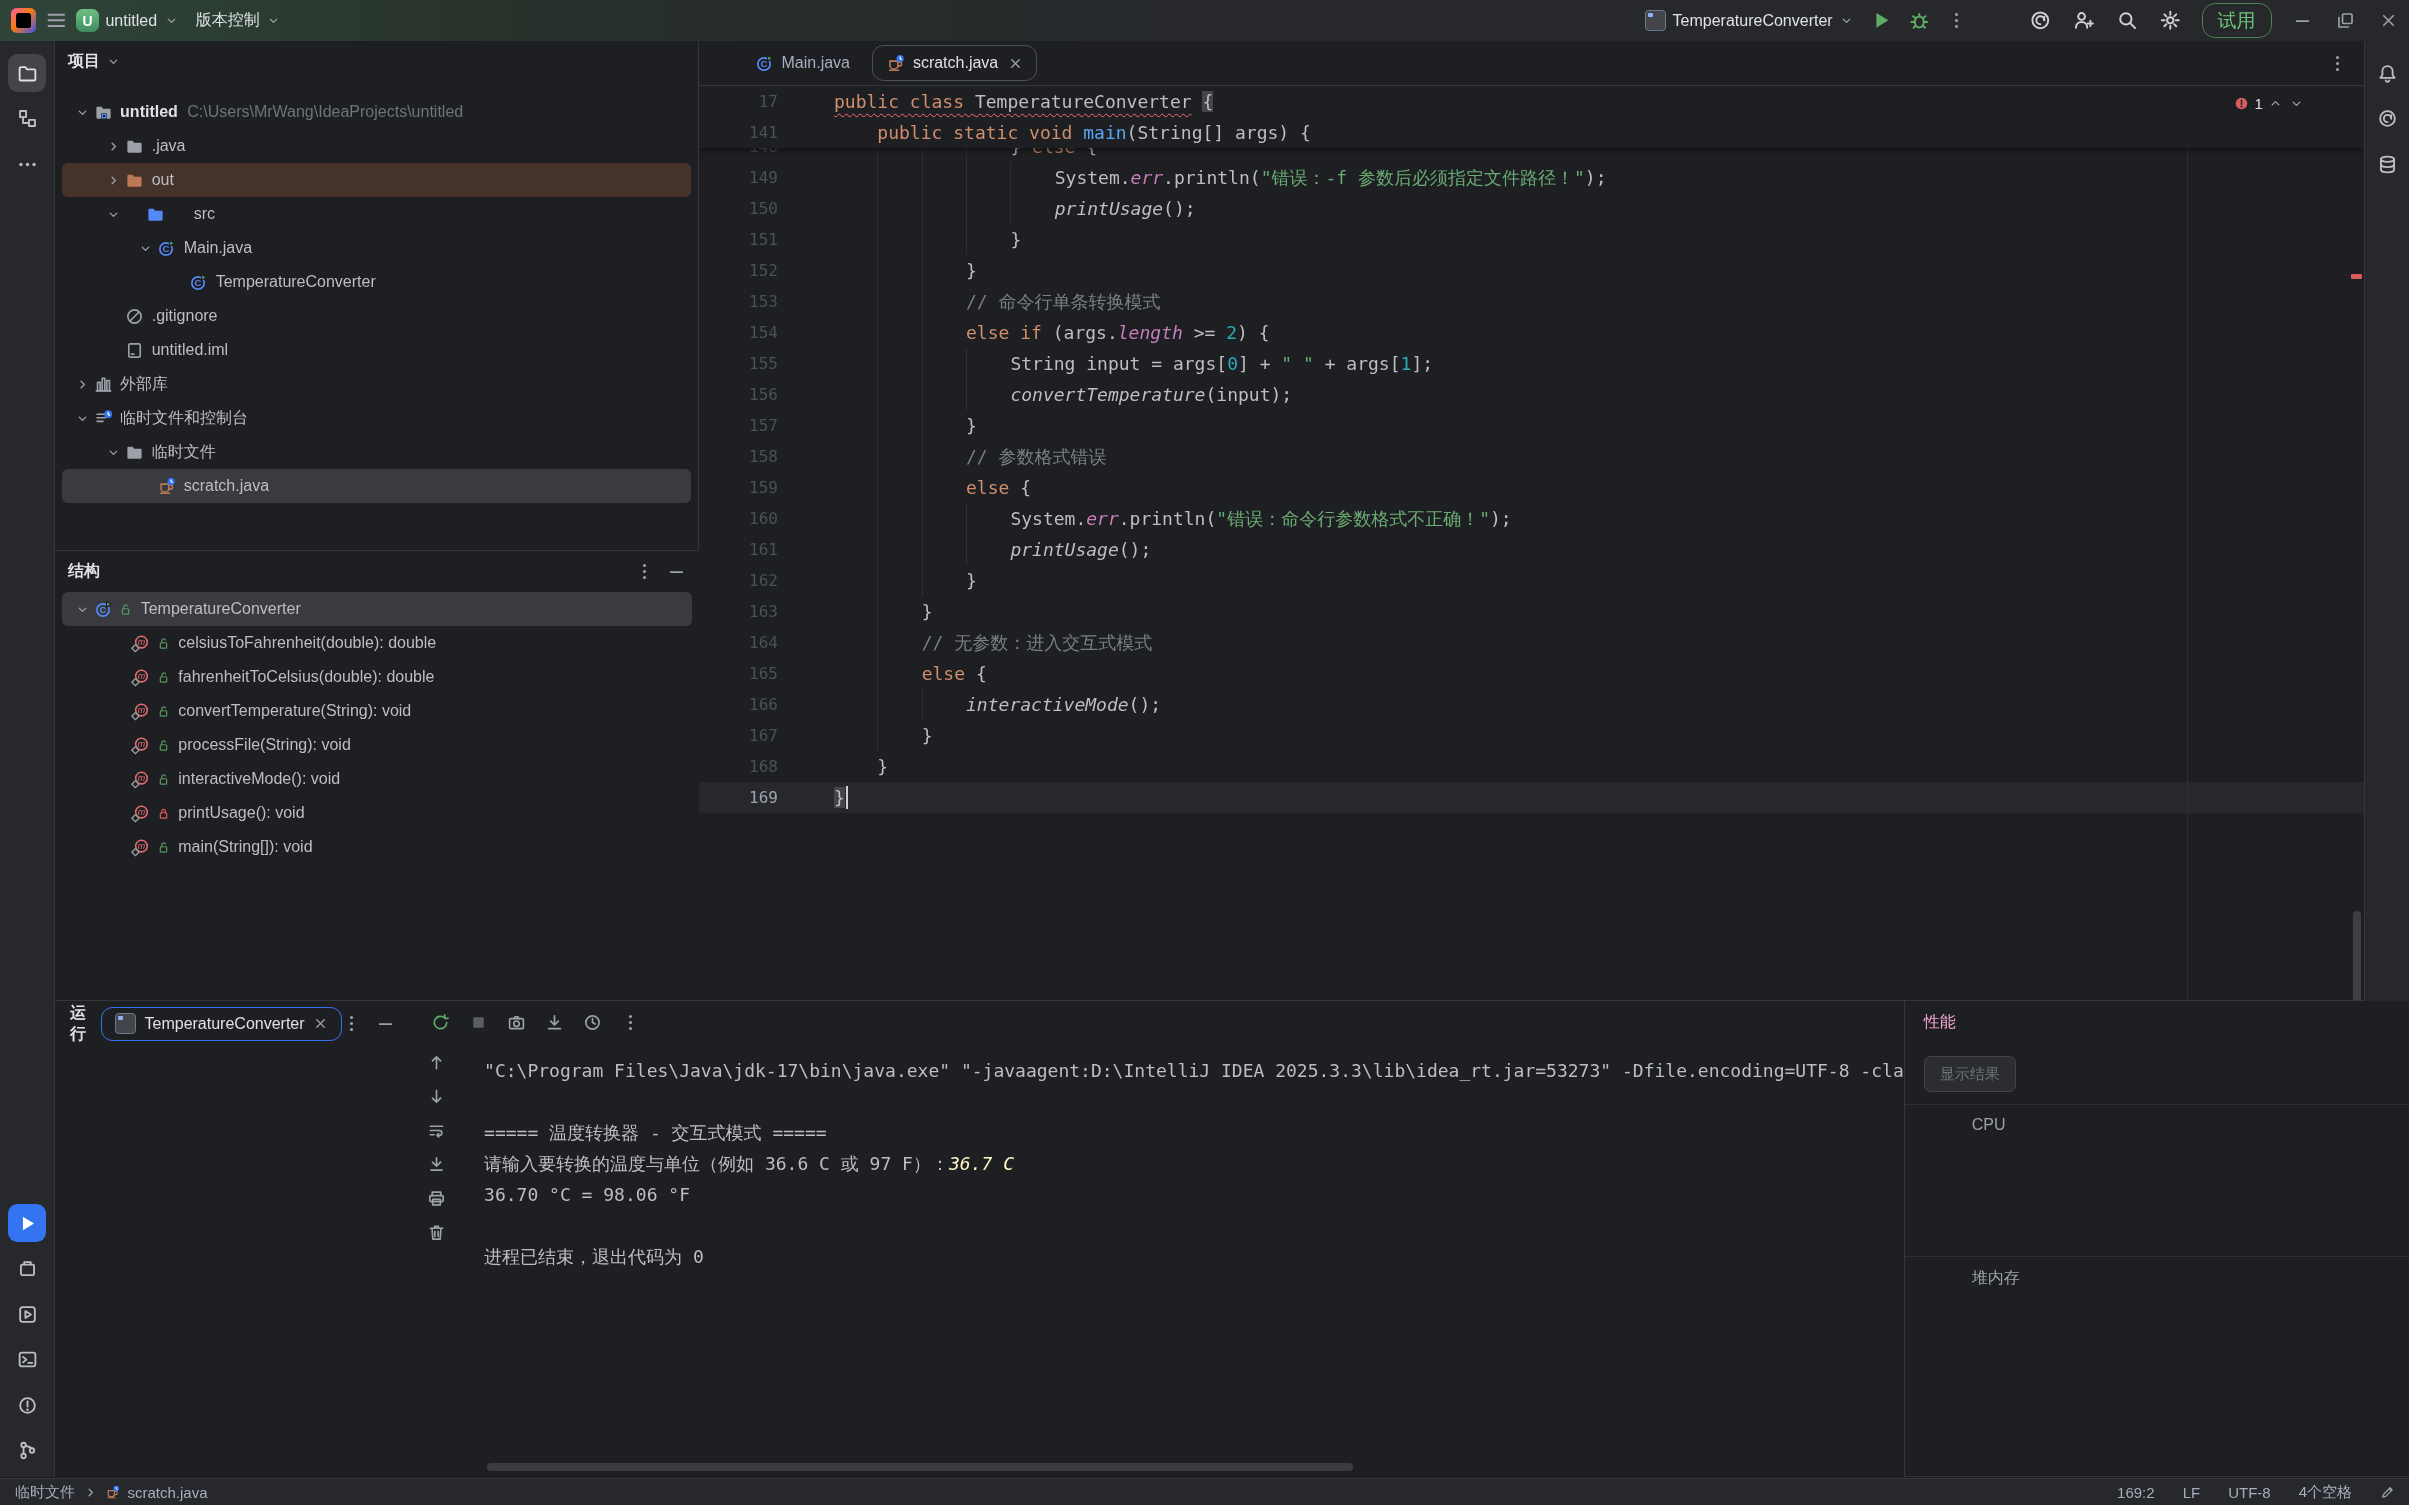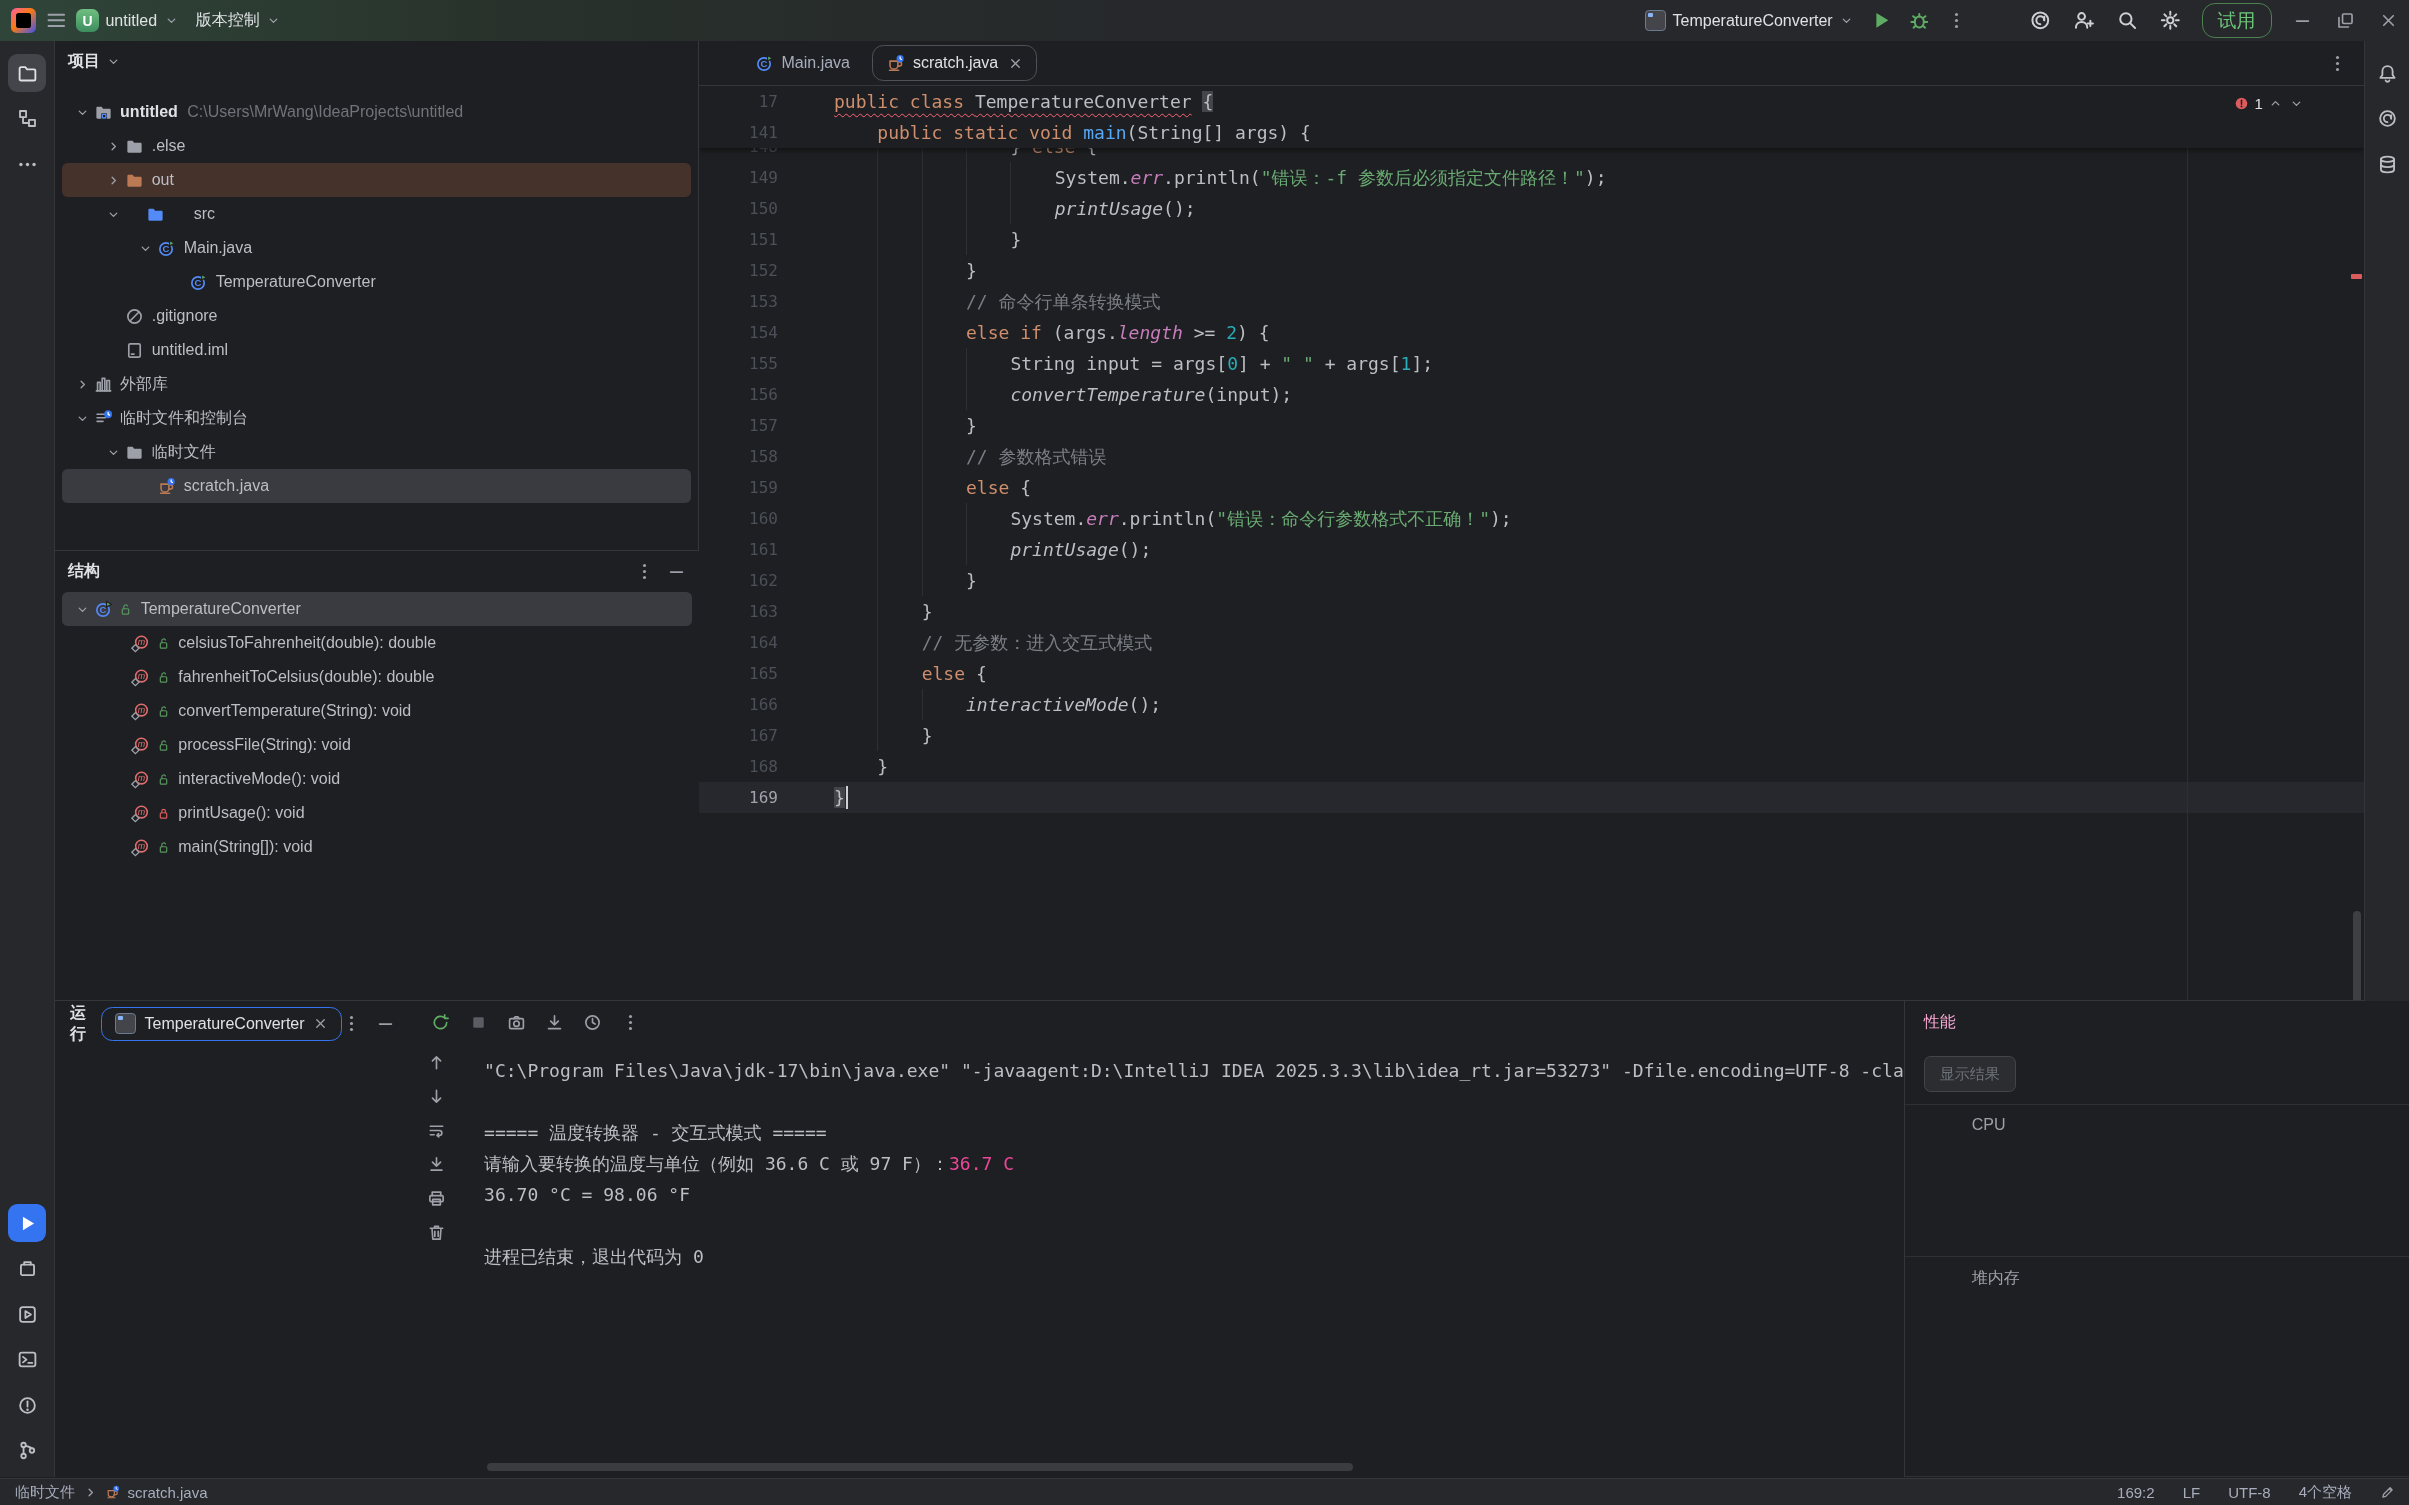--- a/index.html
+++ b/index.html
@@ -87,21 +87,21 @@
   #run-panel{position:absolute;left:55px;top:1000px;width:2309px;height:477px;background:#1E1F22;border-top:0.9px solid #34363A;box-sizing:border-box;display:flex;flex-direction:row;}
   #run-head{height:45px;display:flex;align-items:center;padding:0 15px;}
   #run-title{color:#DFE1E5;font-weight:700;margin-right:15px;}
   #run-tab{display:flex;align-items:center;gap:8.5px;height:32px;padding:0 13px;border:0.9px solid #3574F0;border-radius:11.3px;color:#DFE1E5;}
   #run-body{flex:1;display:flex;min-height:0;}
   #run-left{flex:1;display:flex;flex-direction:column;min-width:0;}
   #run-toolbar{height:43px;display:flex;align-items:center;gap:19px;padding-left:21px;}
   #run-main{flex:1;display:flex;min-height:0;position:relative;}
   #run-rail{width:53px;display:flex;flex-direction:column;align-items:center;gap:15px;padding-top:9.4px;}
   #console{flex:1;padding:11.3px 0 0 21px;font-family:"DejaVu Sans Mono","Liberation Mono",monospace;font-size:18px;line-height:31px;white-space:pre;overflow:hidden;}
-  .cs-plain{color:#BCBEC4}.cs-input{color:#ec4899;}
+  .cs-plain{color:#BCBEC4}.cs-input{color:#fef9c3;font-style:italic}
   #hscroll{position:absolute;left:77px;bottom:5.6px;width:866px;height:8.5px;background:#4A4D51;border-radius:4.7px;opacity:.65;}
   
   #perf{width:768px;border-left:0.9px solid #34363A;display:flex;flex-direction:column;background:#1E1F22;}
   #perf-head{height:43px;display:flex;align-items:center;padding:0 19px;color:#f9a8d4;}
   #perf-btnrow{height:60px;display:flex;align-items:center;padding:0 19px;border-bottom:0.9px solid #2E3034;}
   #show-results{background:#2B2D30;border:0.9px solid #43454A;border-radius:6.6px;color:#6F737A;padding:7.5px 15px;font-size:15px;}
   #timer{margin-left:auto;display:flex;align-items:center;gap:7.5px;color:#9DA0A8;font-size:15px;}
   .perf-sec{position:relative;border-bottom:0.9px solid #2E3034;}
   .perf-sec .seclbl{position:absolute;left:19px;top:11.3px;color:#9DA0A8;margin-left:48px;}
   #sec-cpu{height:151px;}
@@ -343,21 +343,21 @@
               <svg viewBox="0 0 16 16" fill="none" stroke="currentColor" stroke-width="1.4" stroke-linecap="round" stroke-linejoin="round">
                 <polyline points="6.5,4.5 10,8 6.5,11.5"></polyline>
               </svg>
             </span>
           </span>
           <span class="ic ">
             <svg viewBox="0 0 16 16">
               <path d="M2,4.2 c0-.6.4-1,1-1 h3.4 l1.3,1.7 H13 c.6,0 1,.4 1,1 v6.4 c0,.6-.4,1-1,1 H3 c-.6,0-1-.4-1-1 Z" fill="#9DA0A8"></path>
             </svg>
           </span>
-          <span class="lbl">.else</span>
+          <span class="lbl">.java</span>
         </div>
         <div class="trow warm" style="padding-left: 41px;">
           <span class="chev">
             <span class="ic sm">
               <svg viewBox="0 0 16 16" fill="none" stroke="currentColor" stroke-width="1.4" stroke-linecap="round" stroke-linejoin="round">
                 <polyline points="6.5,4.5 10,8 6.5,11.5"></polyline>
               </svg>
             </span>
           </span>
           <span class="ic ">

